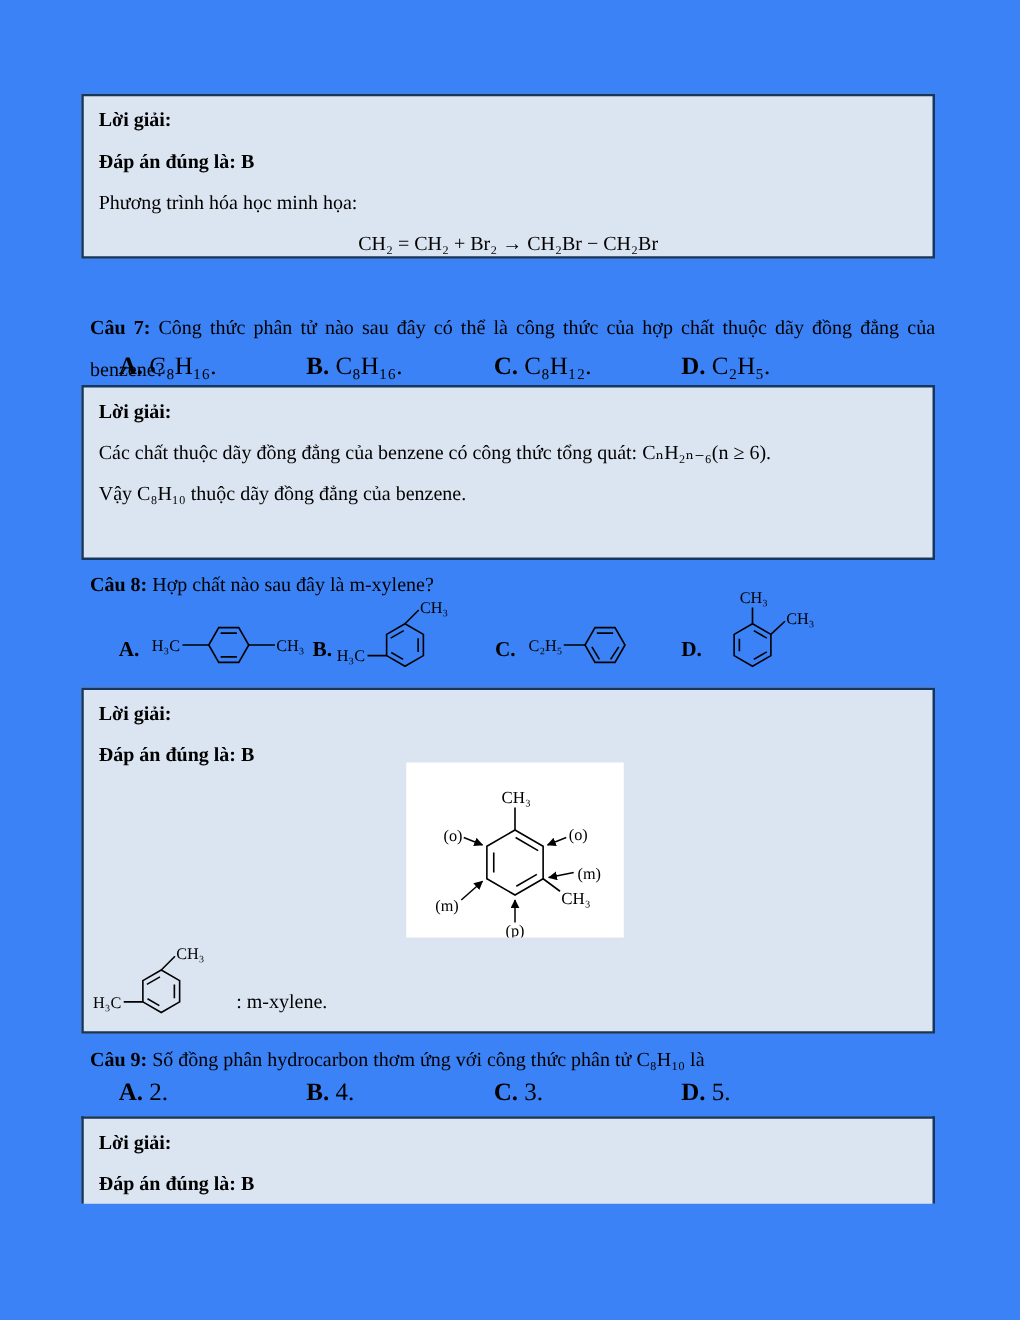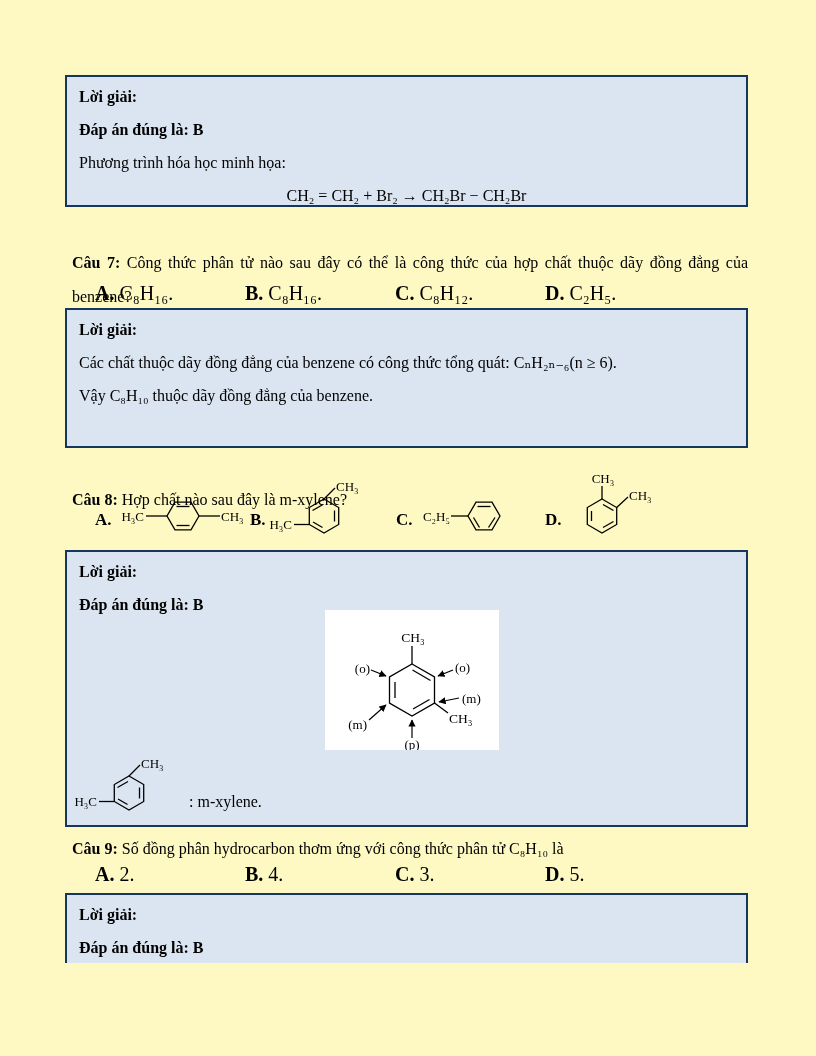--- a/index.html
+++ b/index.html
@@ -1,17 +1,17 @@
 <!DOCTYPE html>
 <html><head>
 <meta charset="utf-8">
 <style>
   html,body{margin:0;padding:0;background:#fff;}
   .page{
-    position:relative;width:816px;height:1056px;background:#fef9c3;
+    position:relative;width:816px;height:1056px;background:#3b82f6;
     font-family:"Liberation Serif","DejaVu Serif",serif;color:#000;overflow:hidden;
   }
   .sol-box{
     position:absolute;left:65px;width:683px;box-sizing:border-box;
     background:#dbe5f1;border:2px solid #17365d;padding:3px 0 0 0;
   }
   .sol-box.cut{border-bottom:none;}
   .line{line-height:33px;font-size:16px;padding:0 12px;white-space:nowrap;}
   .bold{font-weight:bold;}
   .center{text-align:center;white-space:normal;}
@@ -50,21 +50,21 @@
     <span class="opt o3"><span class="ol">C.</span><span>C₈H₁₂.</span></span>
     <span class="opt o4"><span class="ol">D.</span><span>C₂H₅.</span></span>
   </div>
 
   <div class="sol-box" style="top:308px;height:140px;">
     <div class="line bold">Lời giải:</div>
     <div class="line">Các chất thuộc dãy đồng đẳng của benzene có công thức tổng quát: CₙH₂ₙ₋₆(n ≥ 6).</div>
     <div class="line">Vậy C₈H₁₀ thuộc dãy đồng đẳng của benzene.</div>
   </div>
 
-  <div class="question" style="top:452px;margin-top:31px;">
+  <div class="question" style="top:452px;">
     <span class="q-label">Câu 8:</span>
     <span>Hợp chất nào sau đây là m-xylene?</span>
   </div>
 
   <div class="struct-label" style="left:95px;top:503px;">A.</div>
   <svg class="struct" style="left:116px;top:494px;" width="134" height="44" viewBox="0 0 134 44">
     <path class="chem" d="M83,22 L75,35.9 L59,35.9 L51,22 L59,8.1 L75,8.1 Z"></path>
     <line class="chem" x1="60.5" y1="12.5" x2="73.5" y2="12.5"></line>
     <line class="chem" x1="60.5" y1="31.5" x2="73.5" y2="31.5"></line>
     <line class="chem" x1="30" y1="22" x2="51" y2="22"></line>

